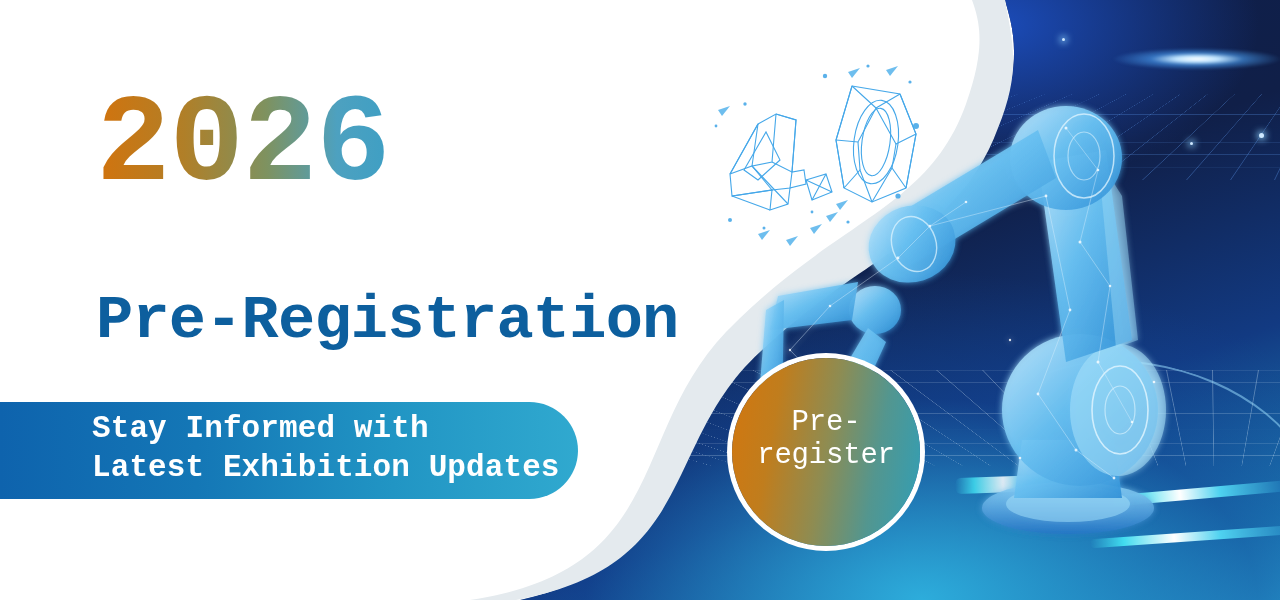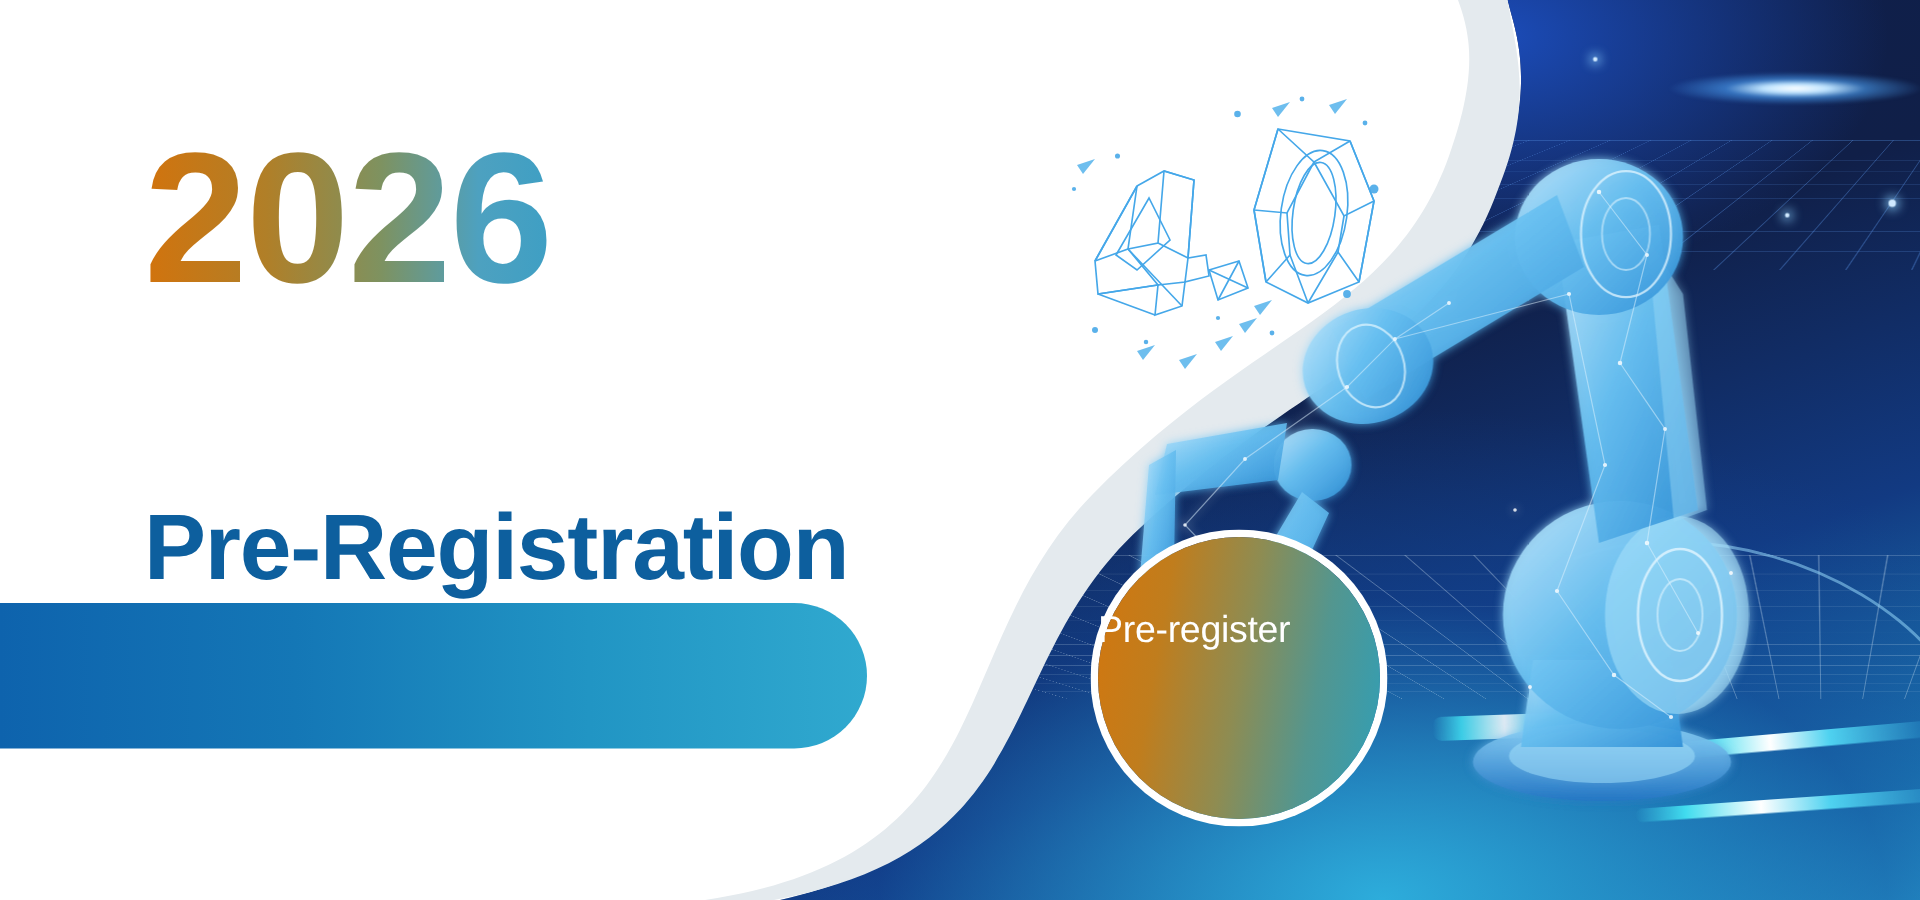--- a/index.html
+++ b/index.html
@@ -5,20 +5,21 @@
   html,body{margin:0;padding:0;background:#ffffff;}
   body{
     font-family:"Liberation Sans","DejaVu Sans",sans-serif;
     -webkit-font-smoothing:antialiased;
   }
   #banner{
     position:relative;
     width:1280px;height:600px;
     overflow:hidden;
     background:#ffffff;
+    font-family:Liberation Mono, monospace;
   }
 
   
   .scene{
     position:absolute;inset:0;
     clip-path: path("M 1280 0 L 1280 600 L 520 600 C 700 560 660 430 760 340 C 870 240 960 230 1000 120 C 1025 55 1010 20 1005 0 Z");
   }
   .scene-bg{
     position:absolute;inset:0;
     background:
@@ -90,21 +91,21 @@
     white-space:nowrap;
   }
   .headline1{
     position:absolute;left:96px;top:222px;
     font-size:62px;line-height:1;font-weight:bold;
     color:#3f4444;letter-spacing:-.5px;white-space:nowrap;
   }
   .headline2{
     position:absolute;left:96px;top:290px;
     font-size:62px;line-height:1;font-weight:bold;
-    color:#0d5f9e;letter-spacing:-.8px;white-space:nowrap;margin-top:45px;
+    color:#0d5f9e;letter-spacing:-.8px;white-space:nowrap;
   }
 
   
   .pill{
     position:absolute;left:0;top:402px;width:578px;height:97px;
     border-radius:0 60px 60px 0;
     background:linear-gradient(90deg,#0e63ad 0%,#1477b6 34%,#2195c4 68%,#30a9cf 100%);
   }
   .pill-text{
     position:absolute;left:92px;top:409px;width:470px;
@@ -114,22 +115,22 @@
   .pill-text span{display:block;}
 
   
   .badge{
     position:absolute;left:732px;top:358px;width:188px;height:188px;
     border-radius:50%;
     background:linear-gradient(100deg,#d3760e 0%,#c07d1d 24%,#8e8c52 50%,#53968f 74%,#2f9fb8 100%);
     box-shadow:0 0 0 5px #ffffff;
   }
   .badge-l1{
-    position:absolute;left:0;right:0;top:48px;text-align:left;
-    color:#ffffff;font-size:25px;font-weight:normal;letter-spacing:-.2px;
+    position:absolute;left:0;right:0;top:48px;text-align:center;
+    color:#ffffff;font-size:29px;font-weight:normal;letter-spacing:-.2px;
   }
   .badge-l2{
     position:absolute;left:0;right:0;top:77px;text-align:center;
     color:#ffffff;font-size:55px;font-weight:bold;letter-spacing:.5px;line-height:1;
   }
 
   
   .poly40{position:absolute;left:700px;top:62px;width:230px;height:190px;}
   .poly40 svg{width:100%;height:100%;overflow:visible;}
 </style>
@@ -290,18 +291,22 @@
           <circle cx="148" cy="160" r="1.6"></circle>
         <circle cx="112" cy="150" r="1.4"></circle>
       </g>
     </svg>
   </div>
 
   <div class="year">2026</div>
   <div class="headline2">Pre-Registration</div>
 
   <div class="pill"></div>
+  <div class="pill-text">
+    <span>Stay Informed with</span>
+    <span>Latest Exhibition Updates</span>
+  </div>
 
   <div class="badge">
     <div class="badge-l1">Pre-register</div>
   </div>
 
 </div>
 
 </body></html>

